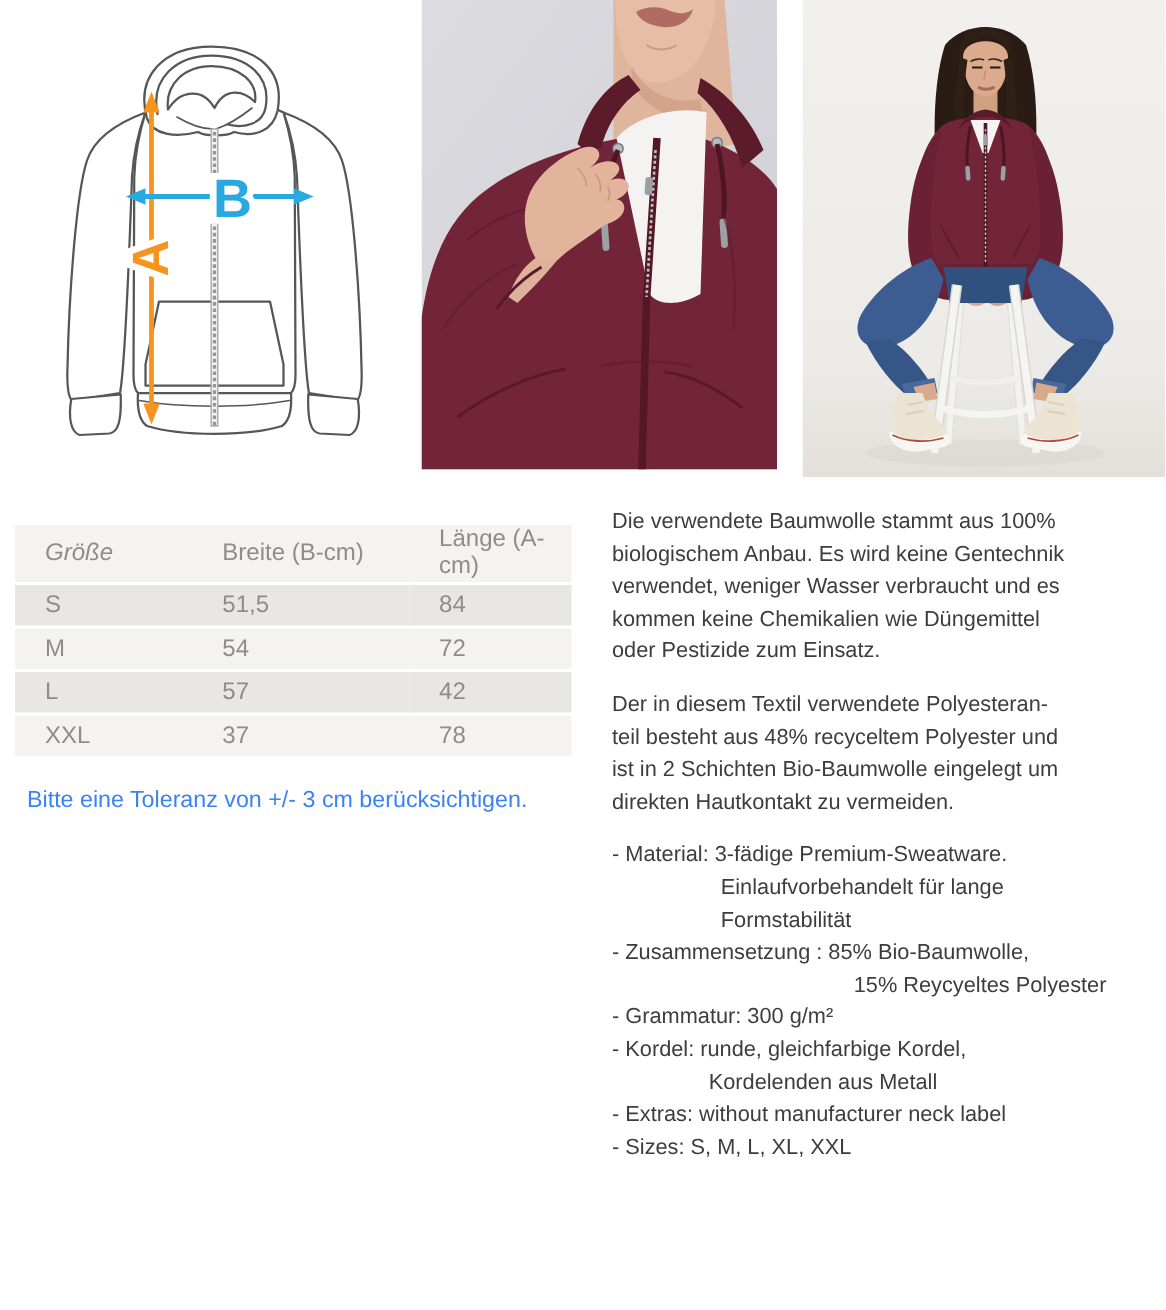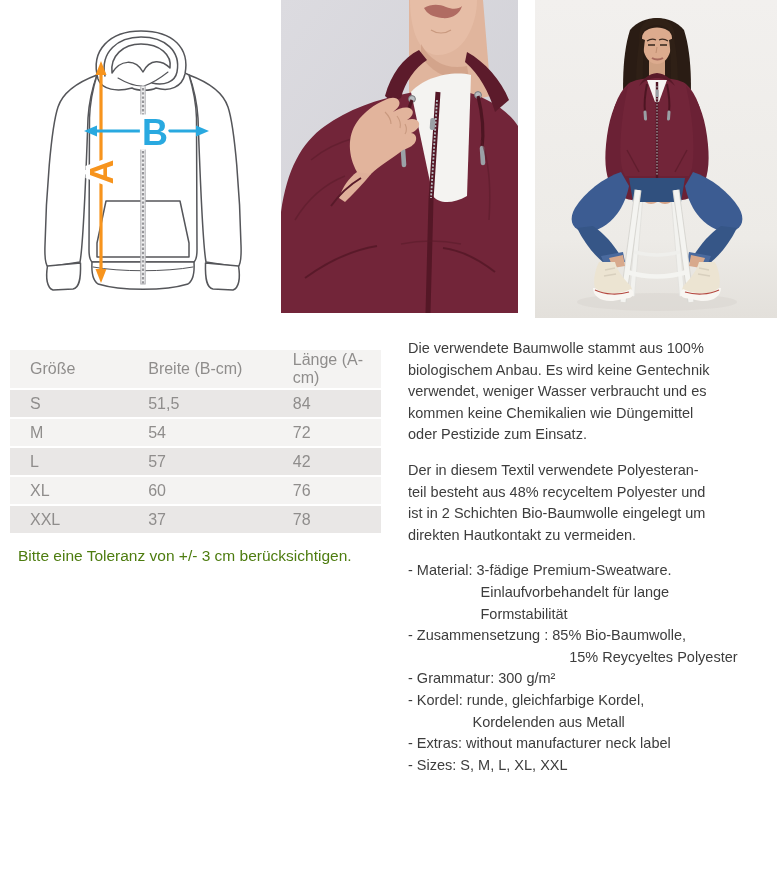--- a/index.html
+++ b/index.html
@@ -19,27 +19,27 @@
     font-size:16px; color:#8f8d8c;
   }
   table.size-table th {
     font-weight:normal; text-align:left; background:#f4f3f2;
     height:26px; padding:1px 0 1px 20px;
   }
   table.size-table td {
     background:#e9e7e6; height:25px; padding:1px 0 1px 20px;
   }
   table.size-table tbody tr:nth-child(even) td { background:#f4f3f2; }
-  table.size-table .c1 { width:110px; }
+  table.size-table .c1 { width:110px;font-style:italic; }
   table.size-table .c2 { width:143px; }
   table.size-table .c3 { width:98px; }
 
   .tolerance-note {
-    position:absolute; left:18px; top:547px;
-    font-size:15.5px; color:#4d7c0f;text-align:right;
+    position:absolute; left:18px; top:525px;
+    font-size:15.5px; color:#3b82f6;text-align:right;
   }
 
   .description {
     position:absolute; left:408px; top:338px; width:368px;
     font-size:14.5px; line-height:21.6px; color:#3d3d3d;
   }
   .description p { margin:0 0 14px 0; white-space:pre-line; }
   .description .specs { white-space:pre-wrap; }
 </style>
 </head>
@@ -267,25 +267,20 @@
     </tr>
     <tr>
       <td>M</td>
       <td>54</td>
       <td>72</td>
     </tr>
     <tr>
       <td>L</td>
       <td>57</td>
       <td>42</td>
-    </tr>
-    <tr>
-      <td>XL</td>
-      <td>60</td>
-      <td>76</td>
     </tr>
     <tr>
       <td>XXL</td>
       <td>37</td>
       <td>78</td>
     </tr>
   </tbody>
 </table>
 
 <div class="tolerance-note">Bitte eine Toleranz von +/- 3 cm berücksichtigen.</div>

